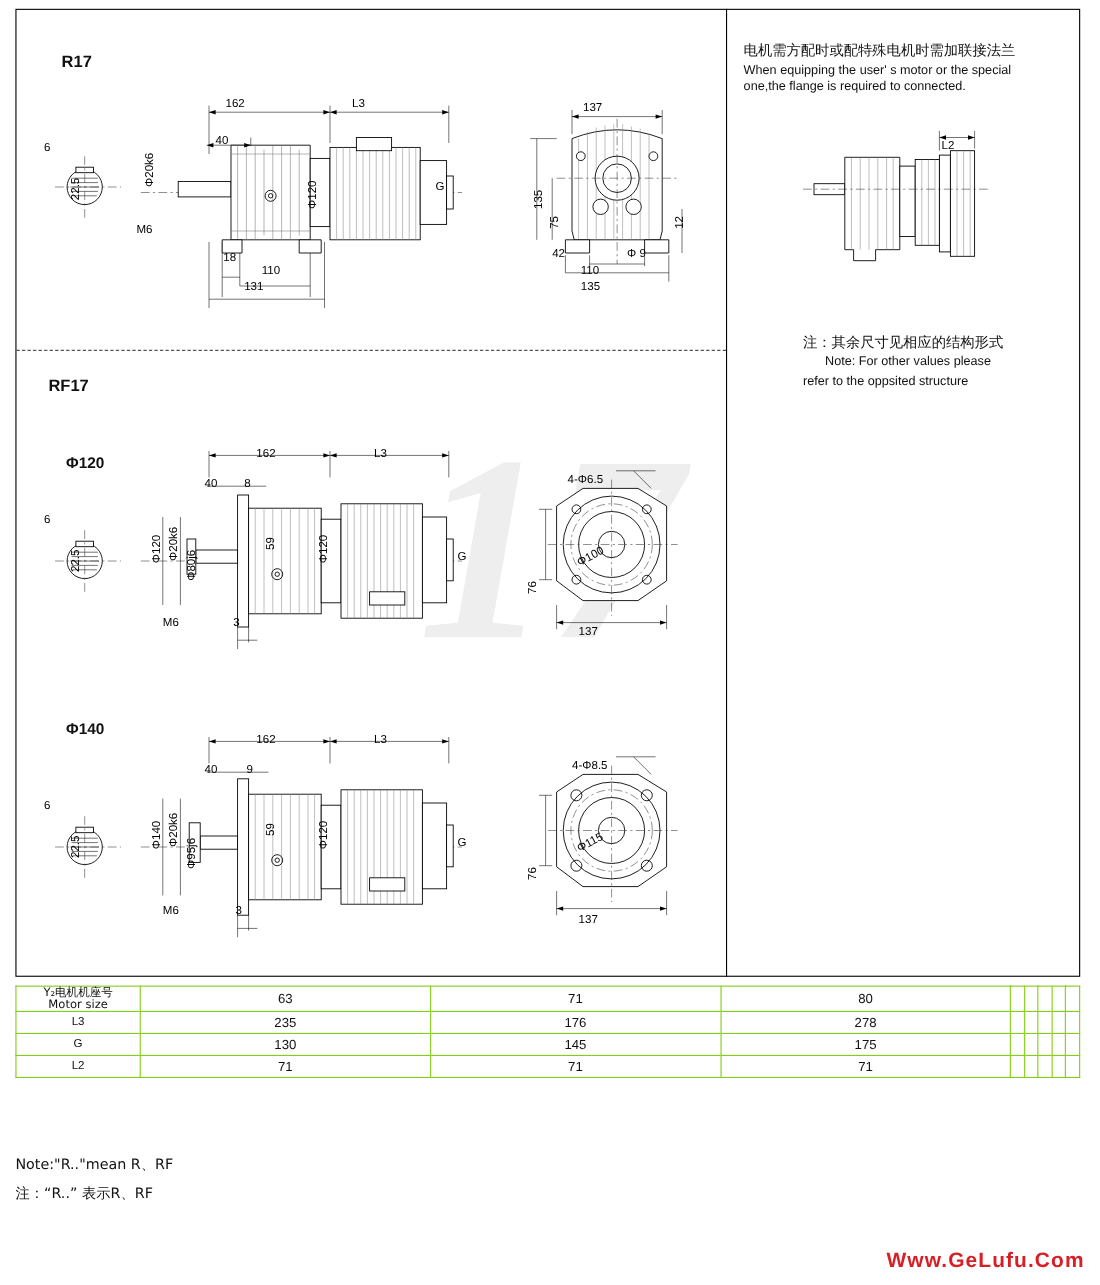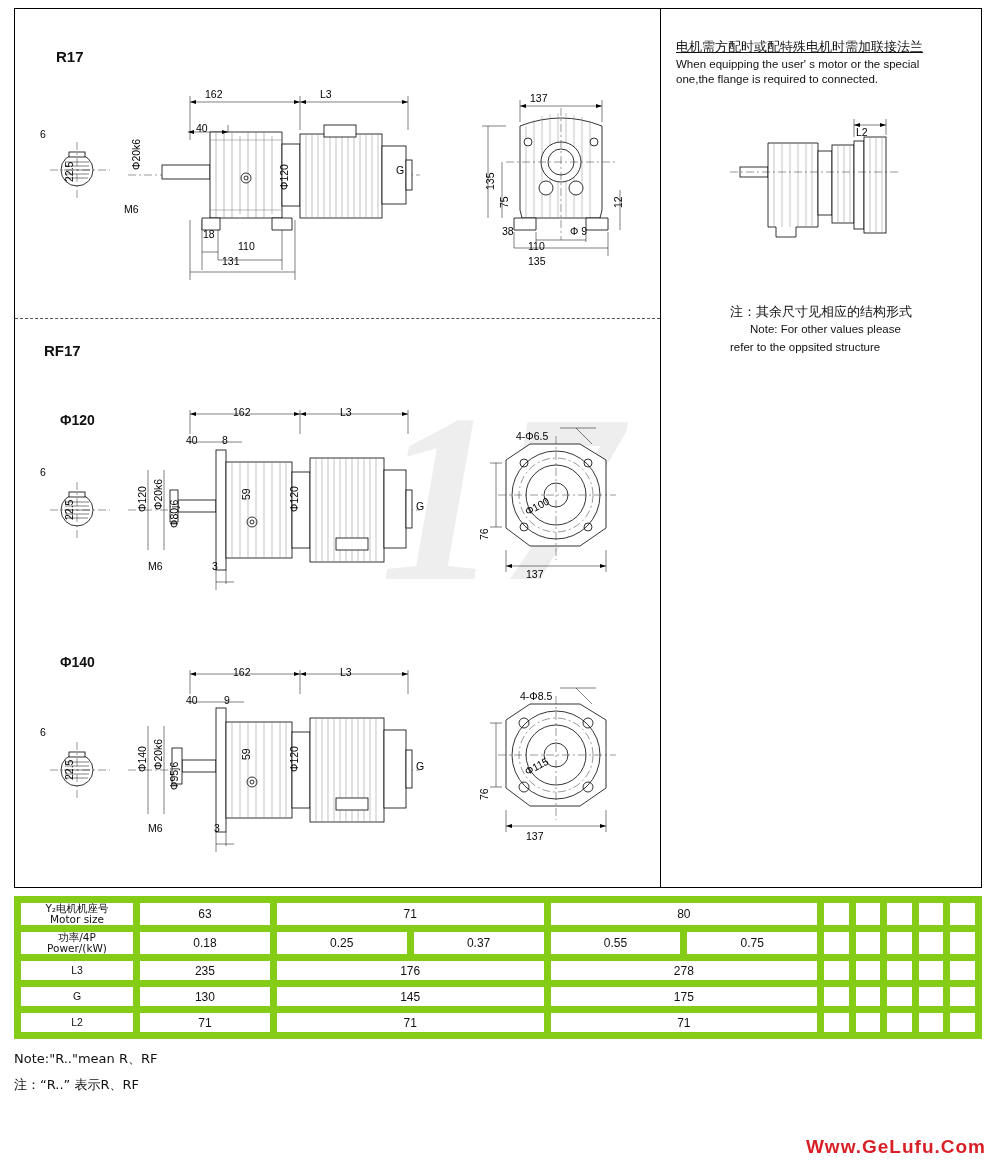--- a/index.html
+++ b/index.html
@@ -42,21 +42,21 @@
     font-style:italic;
     z-index:0;
     user-select:none;
   }
   
   table.spec{
     position:absolute;left:14px;top:896px;width:968px;
     border-collapse:collapse;font-size:12px;
   }
   table.spec td{
-    border:7px solid #84cc16;text-align:center;height:19px;padding:0;
+    border:1px solid #84cc16;text-align:center;height:19px;padding:0;
   }
   td.hdr{width:112px;font-size:10.5px;line-height:1.05;}
   .note{
     position:absolute;font-size:13px;
   }
   .wm{
     position:absolute;right:14px;bottom:10px;text-align:right;
     color:#d81f26;font-weight:bold;
   }
   .wm .l1{font-size:27px;letter-spacing:2px;font-family:"DejaVu Sans",sans-serif;}
@@ -193,26 +193,26 @@
   <div class="dim" style="left:124px;top:203px;">M6</div>
   <div class="dim v" style="left:278px;top:190px;">Φ120</div>
   <div class="dim" style="left:396px;top:164px;">G</div>
   <div class="dim" style="left:203px;top:228px;">18</div>
   <div class="dim" style="left:238px;top:240px;">110</div>
   <div class="dim" style="left:222px;top:255px;text-align:right;">131</div>
   <div class="dim" style="left:530px;top:92px;">137</div>
   <div class="dim v" style="left:484px;top:190px;">135</div>
   <div class="dim v" style="left:498px;top:208px;">75</div>
   <div class="dim v" style="left:612px;top:208px;">12</div>
-  <div class="dim" style="left:502px;top:225px;">38</div>
+  <div class="dim" style="left:502px;top:225px;">42</div>
   <div class="dim" style="left:570px;top:225px;">Φ 9</div>
   <div class="dim" style="left:528px;top:240px;">110</div>
   <div class="dim" style="left:528px;top:255px;">135</div>
 
-  <div class="txt cn" style="left:676px;top:38px;font-size:13px;text-decoration:underline;">电机需方配时或配特殊电机时需加联接法兰</div>
+  <div class="txt cn" style="left:676px;top:38px;font-size:13px;">电机需方配时或配特殊电机时需加联接法兰</div>
   <div class="txt" style="left:676px;top:57px;">When equipping the user' s motor or the special</div>
   <div class="txt" style="left:676px;top:72px;">one,the flange is required to connected.</div>
 
   <div class="svgwrap" style="left:700px;top:115px;">
   <svg width="260" height="150" viewBox="0 0 260 150">
     <g stroke="#000" fill="none" stroke-width="0.8">
       <rect x="40" y="52" width="28" height="10" fill="#fff"></rect>
       <path d="M68 28 L68 112 L76 112 L76 122 L96 122 L96 112 L118 112 L118 28 Z" fill="#fff"></path>
       <path d="M74 28 L74 112 M82 28 L82 112 M90 28 L90 112 M98 28 L98 112 M106 28 L106 112 M112 28 L112 112" stroke="#888" stroke-width="0.5"></path>
       <rect x="118" y="36" width="14" height="64" fill="#fff"></rect>
@@ -468,36 +468,20 @@
       <td colspan="2">63</td>
       <td colspan="2">71</td>
       <td colspan="2">80</td>
       <td colspan="2"></td>
       <td colspan="2"></td>
       <td colspan="2"></td>
       <td colspan="2"></td>
       <td colspan="2"></td>
     </tr>
     <tr>
-      <td class="hdr cn">
-        <div>功率/4P</div>
-        <div>Power/(kW)</div>
-      </td>
-      <td colspan="2">0.18</td>
-      <td>0.25</td>
-      <td>0.37</td>
-      <td>0.55</td>
-      <td>0.75</td>
-      <td colspan="2"></td>
-      <td colspan="2"></td>
-      <td colspan="2"></td>
-      <td colspan="2"></td>
-      <td colspan="2"></td>
-    </tr>
-    <tr>
       <td class="hdr">L3</td>
       <td colspan="2">235</td>
       <td colspan="2">176</td>
       <td colspan="2">278</td>
       <td colspan="2"></td>
       <td colspan="2"></td>
       <td colspan="2"></td>
       <td colspan="2"></td>
       <td colspan="2"></td>
     </tr>

